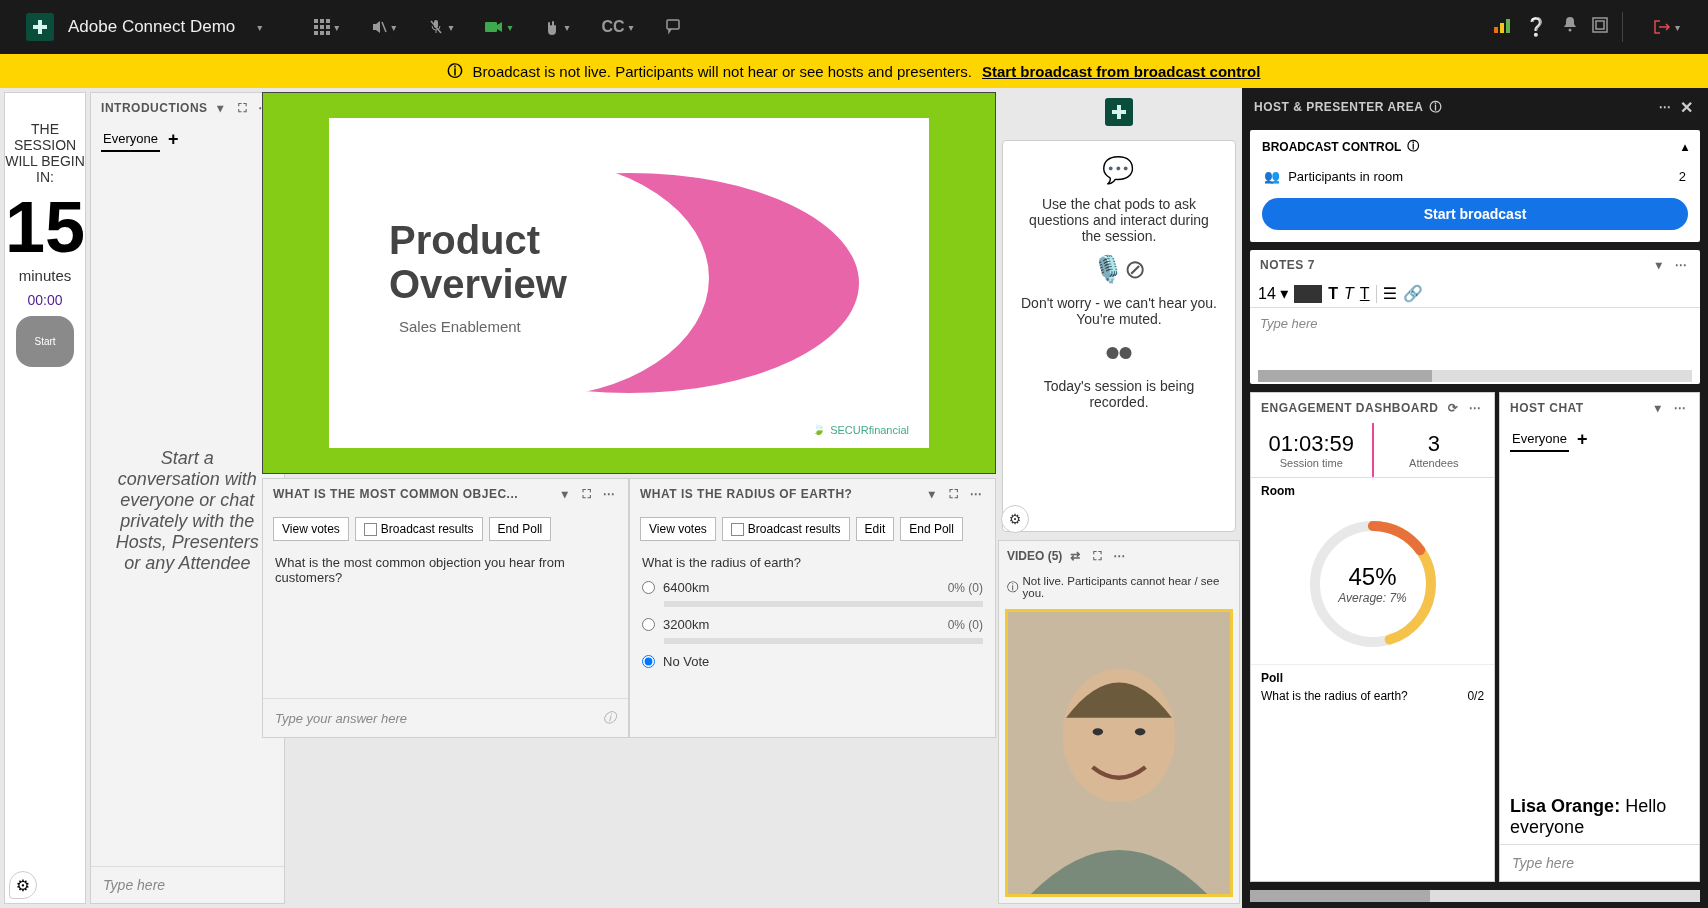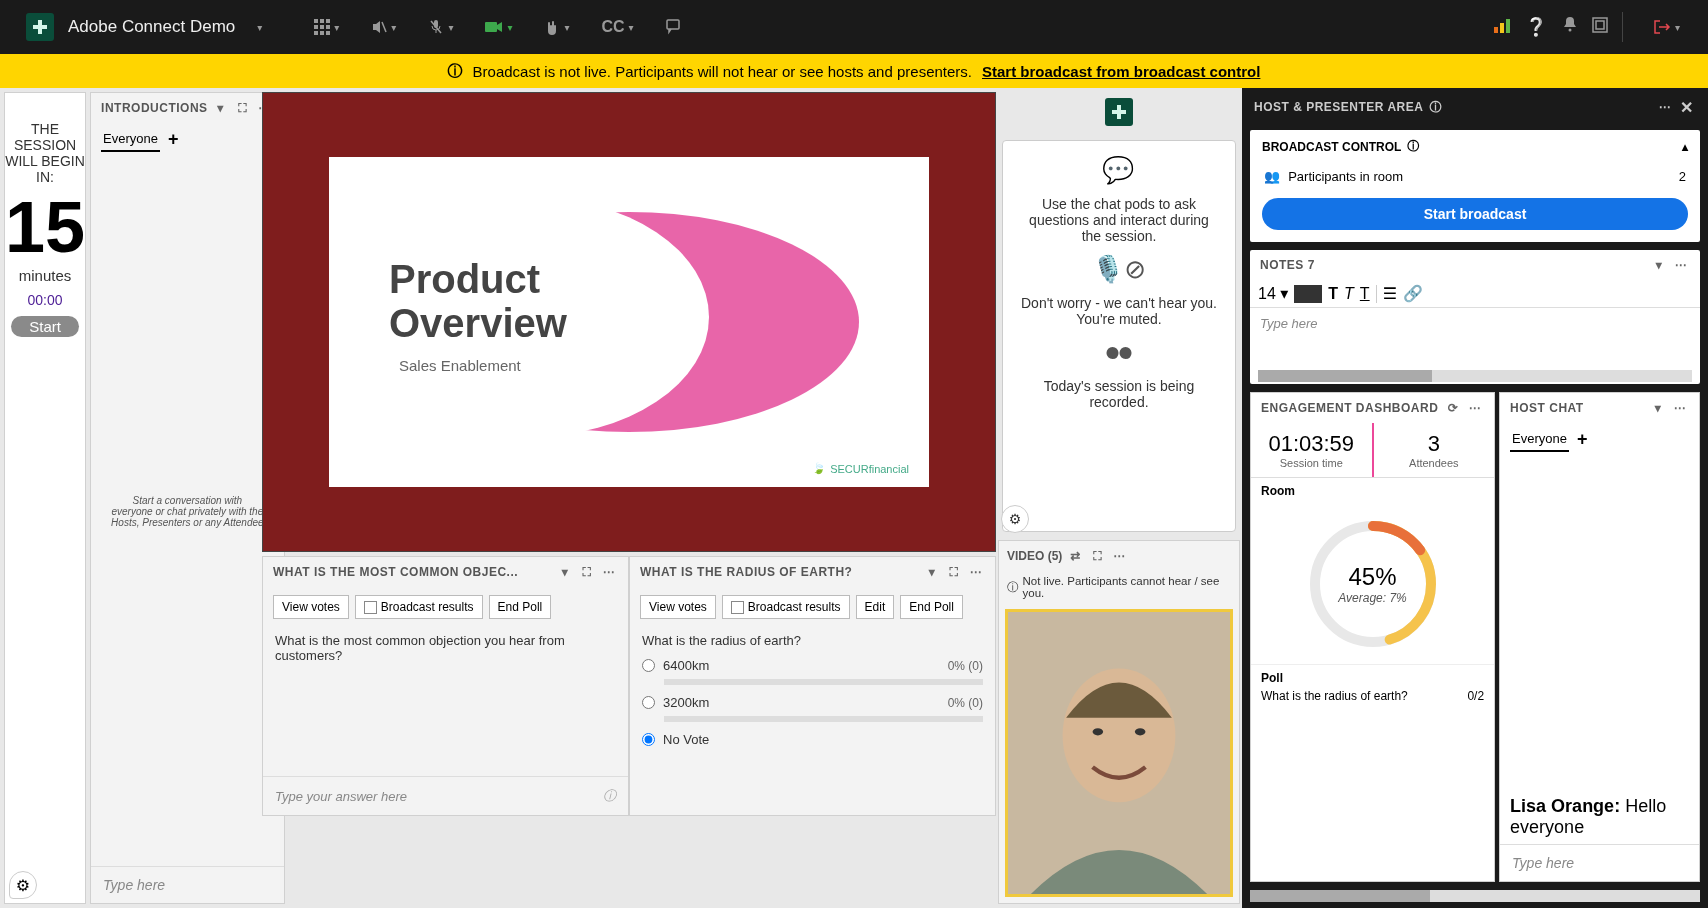--- a/index.html
+++ b/index.html
@@ -21,28 +21,28 @@
 .pod { background:#fff; border:1px solid #d0d0d0; display:flex; flex-direction:column; }
 .pod.light { background:#f3f3f3; }
 .pod-header { display:flex; align-items:center; padding:6px 10px; font-size:12px; font-weight:bold; color:#555; letter-spacing:0.5px; }
 .pod-header .spacer { flex:1; }
 .pod-icon { width:18px; height:18px; display:inline-flex; align-items:center; justify-content:center; cursor:pointer; margin-left:4px; color:#666; }
 .timer-pod { background:#fff; text-align:center; position:relative; min-height:248px; border:1px solid #d0d0d0; }
 .timer-label { font-size:14px; color:#333; padding-top:28px; }
 .timer-big { font-size:72px; font-weight:bold; line-height:1; margin-top:6px; }
 .timer-unit { font-size:15px; color:#333; margin-top:4px; }
 .timer-clock { font-size:14px; color:#4c1d95; margin-top:8px; }
-.start-btn { background:#8a8a8a; color:#fff; border:none; border-radius:16px; padding:2px 18px; font-size:15px; margin-top:8px; cursor:pointer; }
+.start-btn { background:#8a8a8a; color:#fff; border:none; border-radius:16px; padding:20px 18px; font-size:10px; margin-top:8px; cursor:pointer; }
 .gear-corner { position:absolute; bottom:4px; left:4px; width:28px; height:28px; border:1px solid #ccc; border-radius:14px 14px 14px 4px; background:#fff; display:flex; align-items:center; justify-content:center; }
 .intro-pod { flex:1; }
 .chat-tabs { padding: 4px 10px; display:flex; align-items:center; gap:8px; }
 .tab { font-size:13px; border-bottom:2px solid #000; padding:4px 2px; }
-.chat-body { flex:1; display:flex; align-items:center; justify-content:center; font-style:italic; color:#555; font-size:10px; text-align:center; padding:0 20px; }
+.chat-body { flex:1; display:flex; align-items:center; justify-content:center; font-style:italic; color:#555; font-size:18px; text-align:center; padding:0 20px; }
 .chat-input { border-top:1px solid #ddd; padding:10px 12px; font-style:italic; color:#888; font-size:14px; }
-.slide-area { background:#7f1d1d; height:460px; display:flex; align-items:center; justify-content:center; border:1px solid #444; position:relative; }
+.slide-area { background:#84cc16; height:382px; display:flex; align-items:center; justify-content:center; border:1px solid #444; position:relative; }
 .slide { background:#fff; width:600px; height:330px; position:relative; }
 .slide-title { position:absolute; left:60px; top:100px; font-size:40px; font-weight:800; color:#444; line-height:1.1; }
 .slide-sub { position:absolute; left:70px; top:200px; font-size:15px; color:#666; }
 .slide-logo { position:absolute; right:20px; bottom:12px; font-size:11px; color:#4a8; display:flex; align-items:center; gap:4px; }
 .ink { position:absolute; left:0; top:0; width:100%; height:100%; }
 .poll-row { display:flex; gap:0; height:260px; }
 .poll-pod { flex:1; }
 .poll-toolbar { display:flex; gap:6px; padding:8px 10px; flex-wrap:wrap; }
 .poll-btn { border:1px solid #bbb; background:#fff; font-size:12px; padding:4px 8px; }
 .poll-q { font-size:13px; padding:6px 12px; color:#333; }

